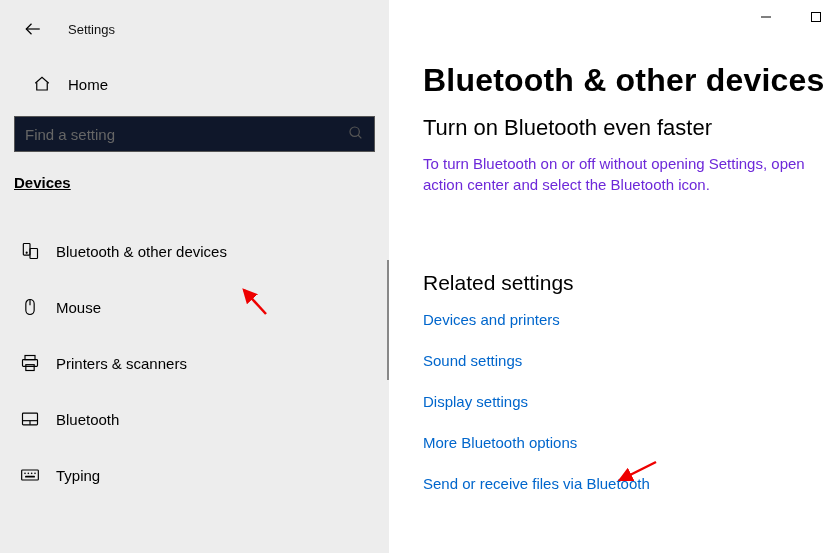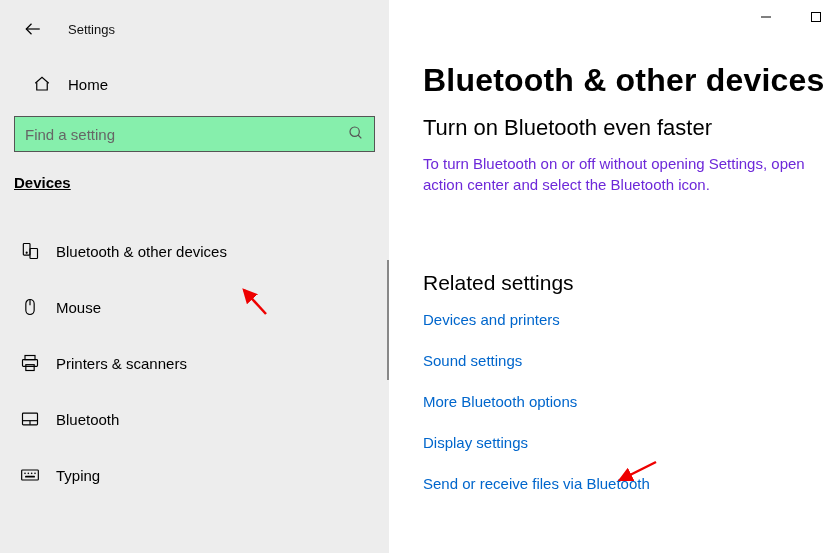--- a/index.html
+++ b/index.html
@@ -46,21 +46,21 @@
     padding-left: 30px;
     height: 36px;
     margin-bottom: 14px;
     cursor: default;
   }
   .home-row .icon { width: 24px; display:flex; justify-content:center; }
   .home-row .label { margin-left: 14px; font-size: 15px; }
   .search-box {
     margin: 0 14px 22px 14px;
     border: 1px solid #555;
-    background: #86efac;
+    background: #0f172a;
     height: 36px;
     display: flex;
     align-items: center;
     padding: 0 10px;
   }
   .search-box input {
     flex: 1;
     border: none;
     background: transparent;
     font-size: 15px;
@@ -259,22 +259,22 @@
     </div>
 
     <h1 class="page-title">Bluetooth &amp; other devices</h1>
     <div class="sub-title">Turn on Bluetooth even faster</div>
     <div class="body-text">To turn Bluetooth on or off without opening Settings, open action center and select the Bluetooth icon.</div>
 
     <div class="related-header">Related settings</div>
     <div class="link-list">
       <a class="link-item">Devices and printers</a>
       <a class="link-item">Sound settings</a>
+      <a class="link-item">Display settings</a>
       <a class="link-item">More Bluetooth options</a>
-      <a class="link-item">Display settings</a>
       <a class="link-item">Send or receive files via Bluetooth</a>
     </div>
   </div>
 </div>
 
 <svg class="arrow" style="left:236px; top:284px;" width="40" height="40">
   <defs>
       <marker id="ah1" markerWidth="6" markerHeight="6" refX="5" refY="3" orient="auto">
         <path d="M0,0 L6,3 L0,6 Z" fill="#e00"></path>
       </marker>

